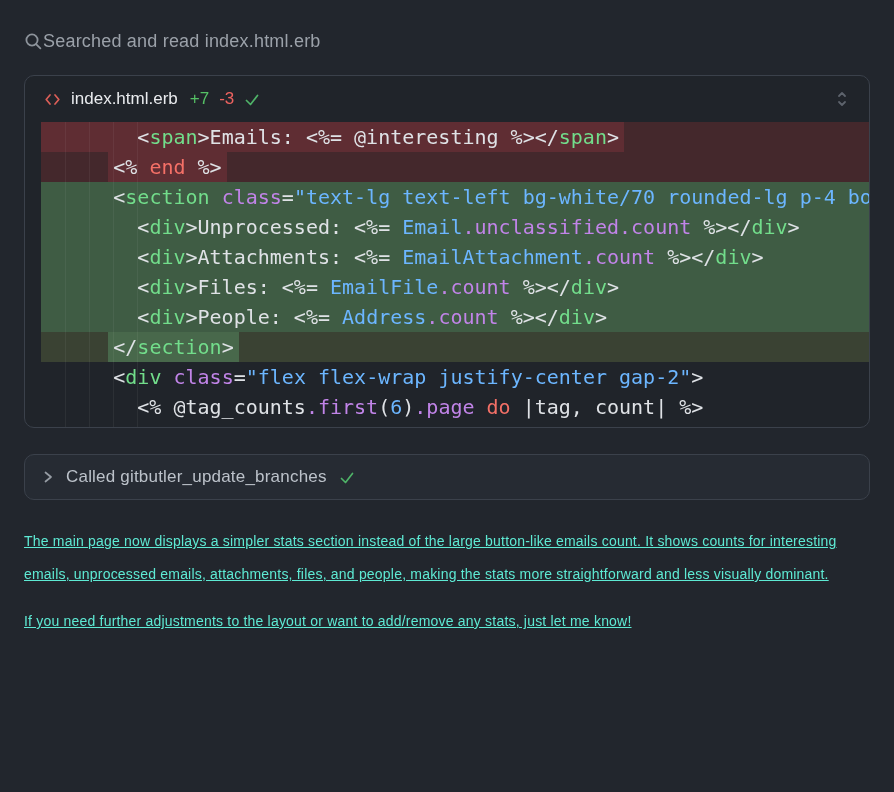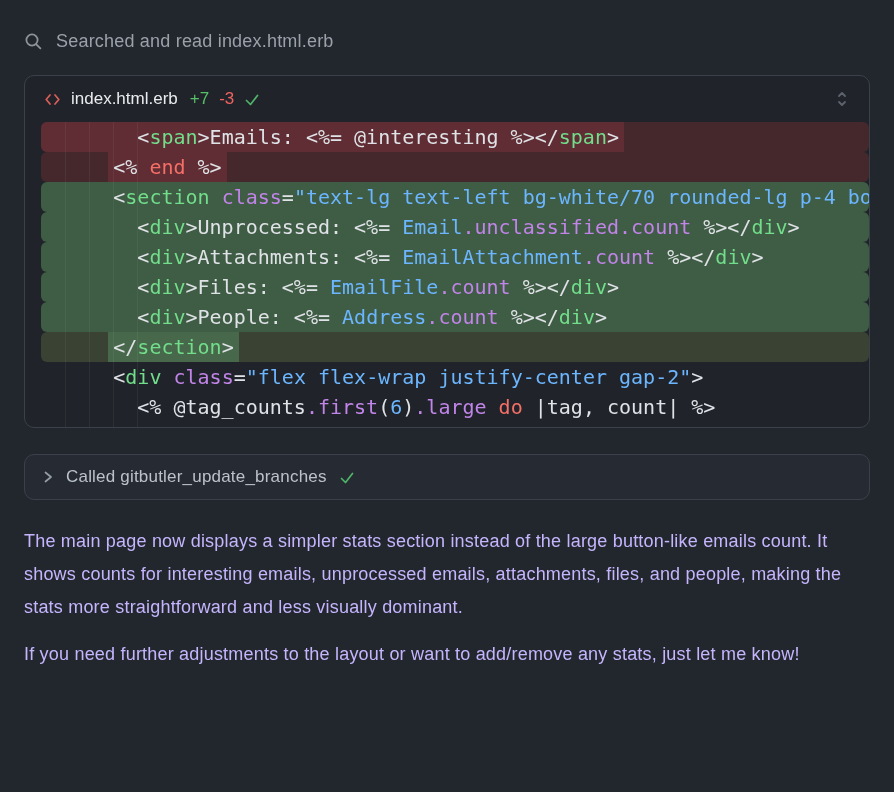--- a/index.html
+++ b/index.html
@@ -6,21 +6,21 @@
   html, body { width: 894px; height: 792px; overflow: hidden; }
   body {
     background: #22262d;
     font-family: "Liberation Sans", sans-serif;
     color: #e6e9ec;
   }
   .page { width: 894px; height: 792px; }
 
   
   .status-row {
-    display: flex; align-items: center; gap: 13px;
+    display: flex; align-items: center; 
     padding: 31px 24px 0 24px; cursor: pointer;
   }
   .status-label { font-size: 18px; color: #9ba1a9; letter-spacing: .2px; }
 
   
   .diff-panel {
     margin: 23px 24px 0 24px;
     height: 353px;
     background: #20242a;
     border: 1px solid #3b414b;
@@ -42,21 +42,21 @@
   .code-area {
     position: relative;
     height: 359px;
     font-family: "DejaVu Sans Mono", monospace;
     font-size: 20px;
     line-height: 30px;
     overflow: hidden;
   }
   .code-line {
     height: 30px; white-space: pre; overflow: hidden;
-    margin-left: 16px; color: #dfe2e6; border-radius: 6px;
+    margin-left: 16px; color: #dfe2e6;
   }
   .bg-del-dim { background: #44282c; }
   .bg-add     { background: #3f5c44; }
   .bg-add-dim { background: #3a4233; }
   .bg-ctx     { background: transparent; }
   .hl { display: inline-block; height: 30px; padding: 0 5px; margin: 0 -5px; }
   .hl-del { background: #5f2d33; }
   .hl-add { background: #48684b; }
 
   .tk-plain { color: #dfe2e6; }
@@ -89,22 +89,22 @@
     border: 1px solid #3b414b;
     border-radius: 10px;
     display: flex; align-items: center; gap: 12px;
     padding: 0 17px; cursor: pointer;
   }
   .tool-label { font-size: 17px; color: #bcc2ca; letter-spacing: .2px; }
 
   
   .answer { padding: 25px 24px 0 24px; }
   .answer p {
-    font-size: 18px; line-height: 33px; letter-spacing: .2px;
-    color: #c4b5fd; margin-bottom: 14px;
+    font-size: 14px; line-height: 33px; letter-spacing: .2px;
+    color: #5eead4; margin-bottom: 14px; text-decoration: underline;
   }
   svg { display: block; }
 </style>
 </head>
 <body>
 
 <div class="page">
 
   <div class="status-row">
     <span>
@@ -150,21 +150,21 @@
       </div>
       <div class="code-line bg-del-dim"><span class="hl hl-del"><span>        </span><span class="tk-plain">&lt;</span><span class="tk-tag">span</span><span class="tk-plain">&gt;Emails: &lt;%= @interesting %&gt;&lt;/</span><span class="tk-tag">span</span><span class="tk-plain">&gt;</span></span></div>
         <div class="code-line bg-del-dim"><span>      </span><span class="hl hl-del"><span class="tk-plain">&lt;% </span><span class="tk-kw">end</span><span class="tk-plain"> %&gt;</span></span></div>
         <div class="code-line bg-add"><span>      </span><span class="tk-plain">&lt;</span><span class="tk-tag">section</span><span class="tk-plain"> </span><span class="tk-attr">class</span><span class="tk-plain">=</span><span class="tk-str">"text-lg text-left bg-white/70 rounded-lg p-4 bo</span></div>
         <div class="code-line bg-add"><span>        </span><span class="tk-plain">&lt;</span><span class="tk-tag">div</span><span class="tk-plain">&gt;Unprocessed: &lt;%= </span><span class="tk-const">Email</span><span class="tk-meth">.unclassified.count</span><span class="tk-plain"> %&gt;&lt;/</span><span class="tk-tag">div</span><span class="tk-plain">&gt;</span></div>
         <div class="code-line bg-add"><span>        </span><span class="tk-plain">&lt;</span><span class="tk-tag">div</span><span class="tk-plain">&gt;Attachments: &lt;%= </span><span class="tk-const">EmailAttachment</span><span class="tk-meth">.count</span><span class="tk-plain"> %&gt;&lt;/</span><span class="tk-tag">div</span><span class="tk-plain">&gt;</span></div>
         <div class="code-line bg-add"><span>        </span><span class="tk-plain">&lt;</span><span class="tk-tag">div</span><span class="tk-plain">&gt;Files: &lt;%= </span><span class="tk-const">EmailFile</span><span class="tk-meth">.count</span><span class="tk-plain"> %&gt;&lt;/</span><span class="tk-tag">div</span><span class="tk-plain">&gt;</span></div>
         <div class="code-line bg-add"><span>        </span><span class="tk-plain">&lt;</span><span class="tk-tag">div</span><span class="tk-plain">&gt;People: &lt;%= </span><span class="tk-const">Address</span><span class="tk-meth">.count</span><span class="tk-plain"> %&gt;&lt;/</span><span class="tk-tag">div</span><span class="tk-plain">&gt;</span></div>
         <div class="code-line bg-add-dim"><span>      </span><span class="hl hl-add"><span class="tk-plain">&lt;/</span><span class="tk-tag">section</span><span class="tk-plain">&gt;</span></span></div>
         <div class="code-line bg-ctx"><span>      </span><span class="tk-plain">&lt;</span><span class="tk-tag">div</span><span class="tk-plain"> </span><span class="tk-attr">class</span><span class="tk-plain">=</span><span class="tk-str">"flex flex-wrap justify-center gap-2"</span><span class="tk-plain">&gt;</span></div>
-        <div class="code-line bg-ctx"><span>        </span><span class="tk-plain">&lt;% @tag_counts</span><span class="tk-meth">.first</span><span class="tk-plain">(</span><span class="tk-num">6</span><span class="tk-plain">)</span><span class="tk-meth">.large</span><span class="tk-plain"> </span><span class="tk-kw">do</span><span class="tk-plain"> |tag, count| %&gt;</span></div>
+        <div class="code-line bg-ctx"><span>        </span><span class="tk-plain">&lt;% @tag_counts</span><span class="tk-meth">.first</span><span class="tk-plain">(</span><span class="tk-num">6</span><span class="tk-plain">)</span><span class="tk-meth">.page</span><span class="tk-plain"> </span><span class="tk-kw">do</span><span class="tk-plain"> |tag, count| %&gt;</span></div>
         <div class="code-line bg-ctx"><span>          </span><span class="tk-fade">&lt;%= link_to email_list_path(tag: tag), class: </span><span class="tk-fadestr">"px-3 py-1 ro</span></div>
         <div class="fade-bottom"></div>
       <div class="expand-chevron">
         <svg width="20" height="12" viewBox="0 0 20 12" fill="none">
           <polyline points="2,2 10,9 18,2" stroke="#ccd1d7" stroke-width="2" stroke-linecap="round" stroke-linejoin="round"></polyline>
         </svg>
       </div>
     </div>
   </div>
 

